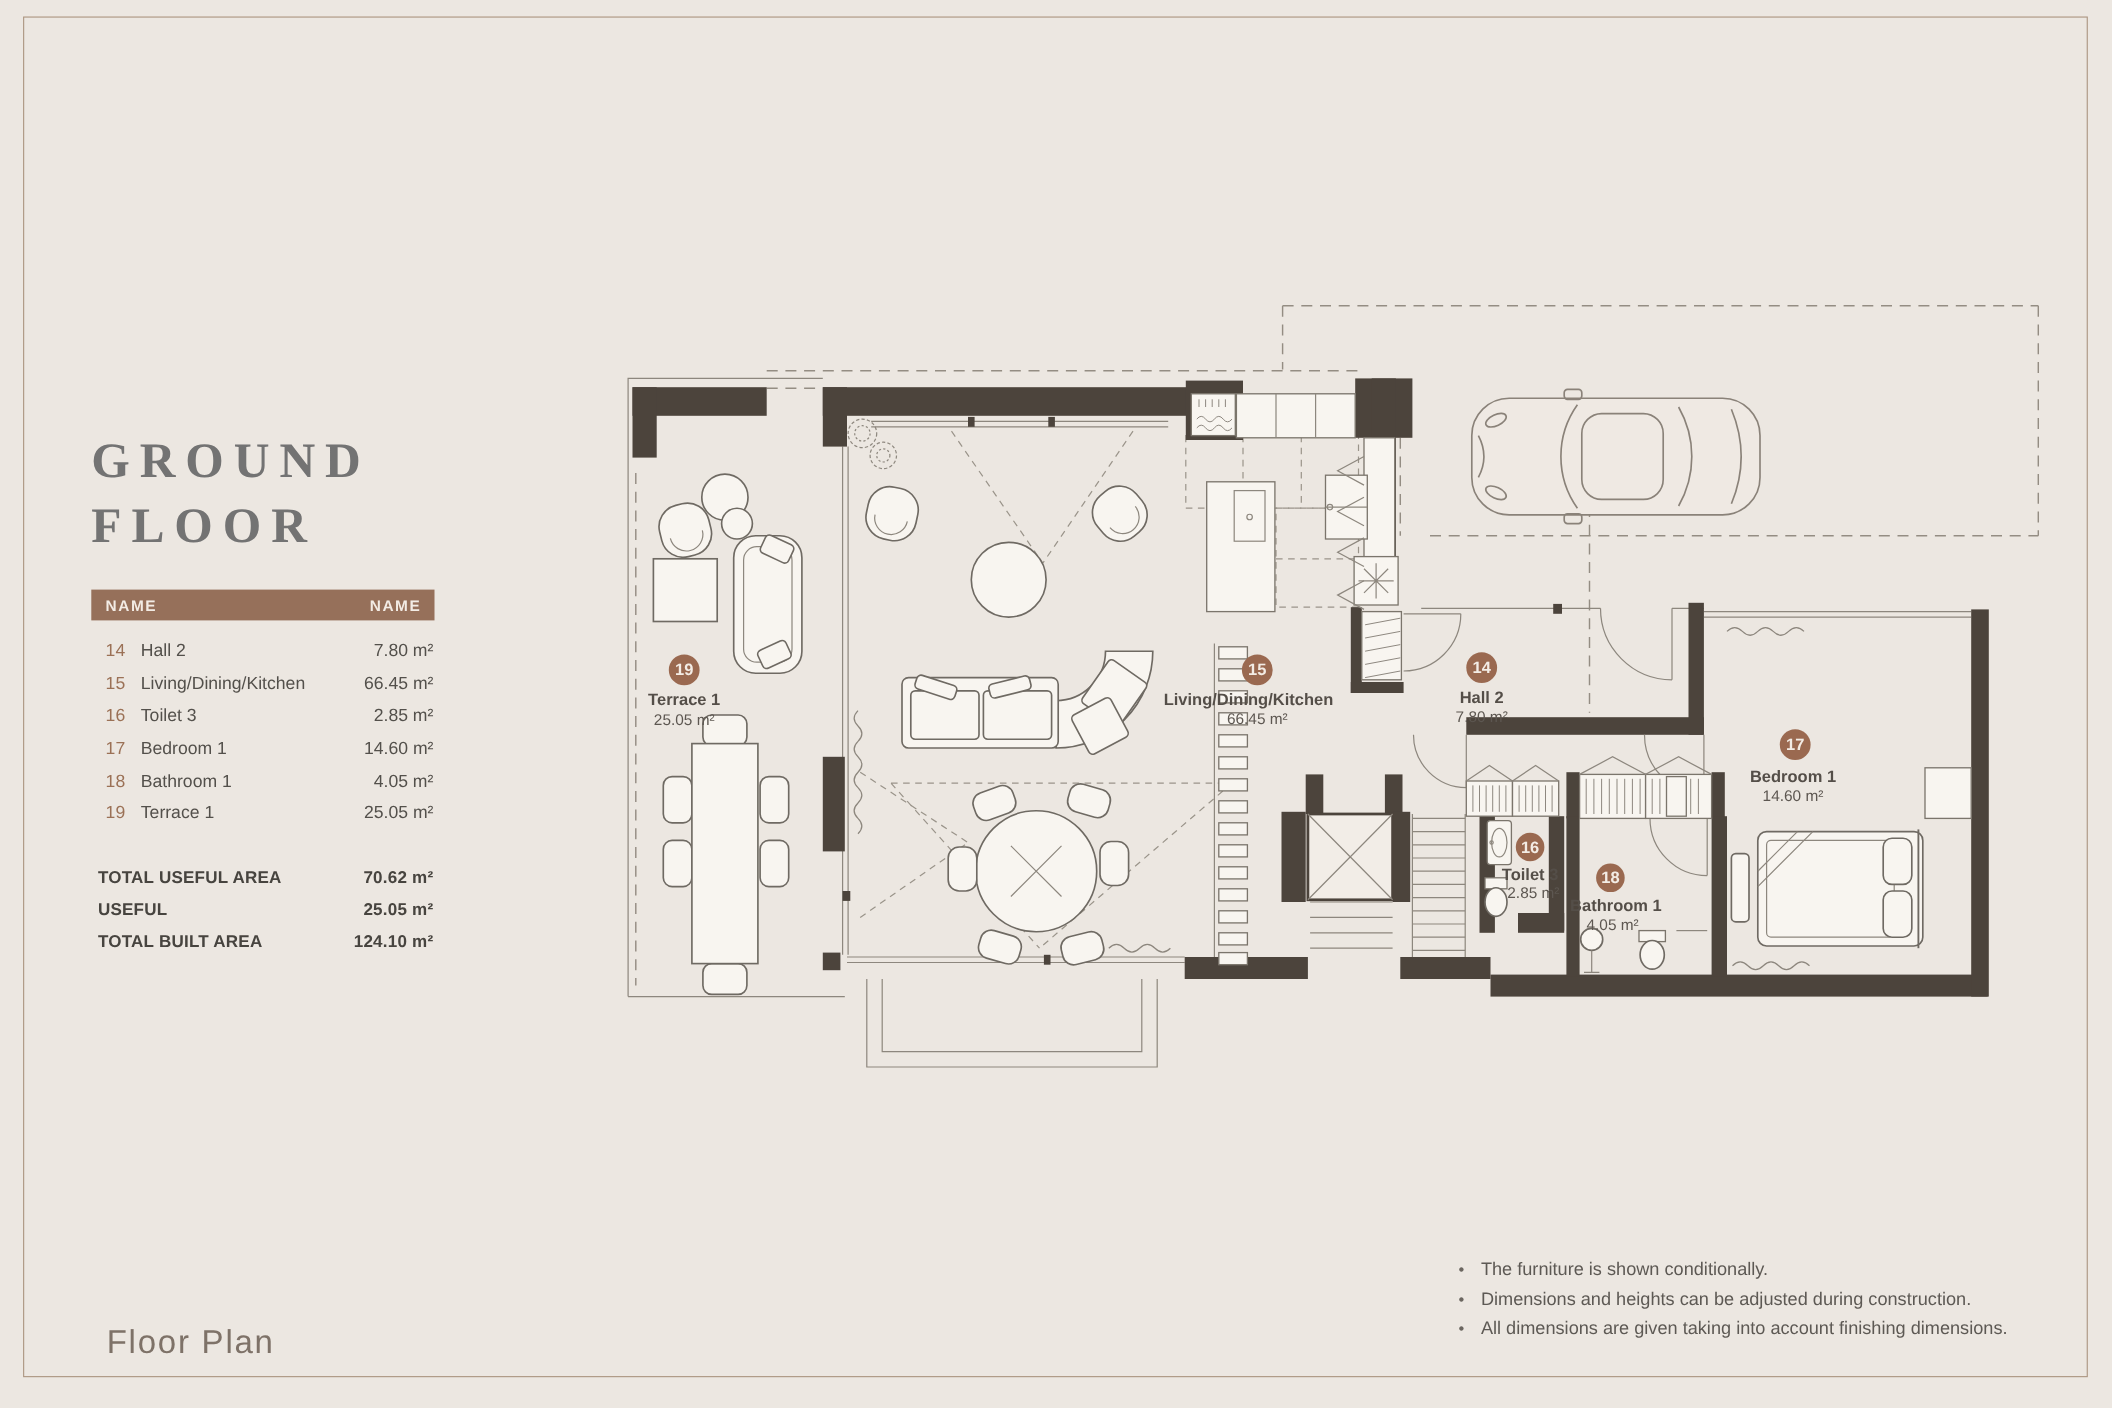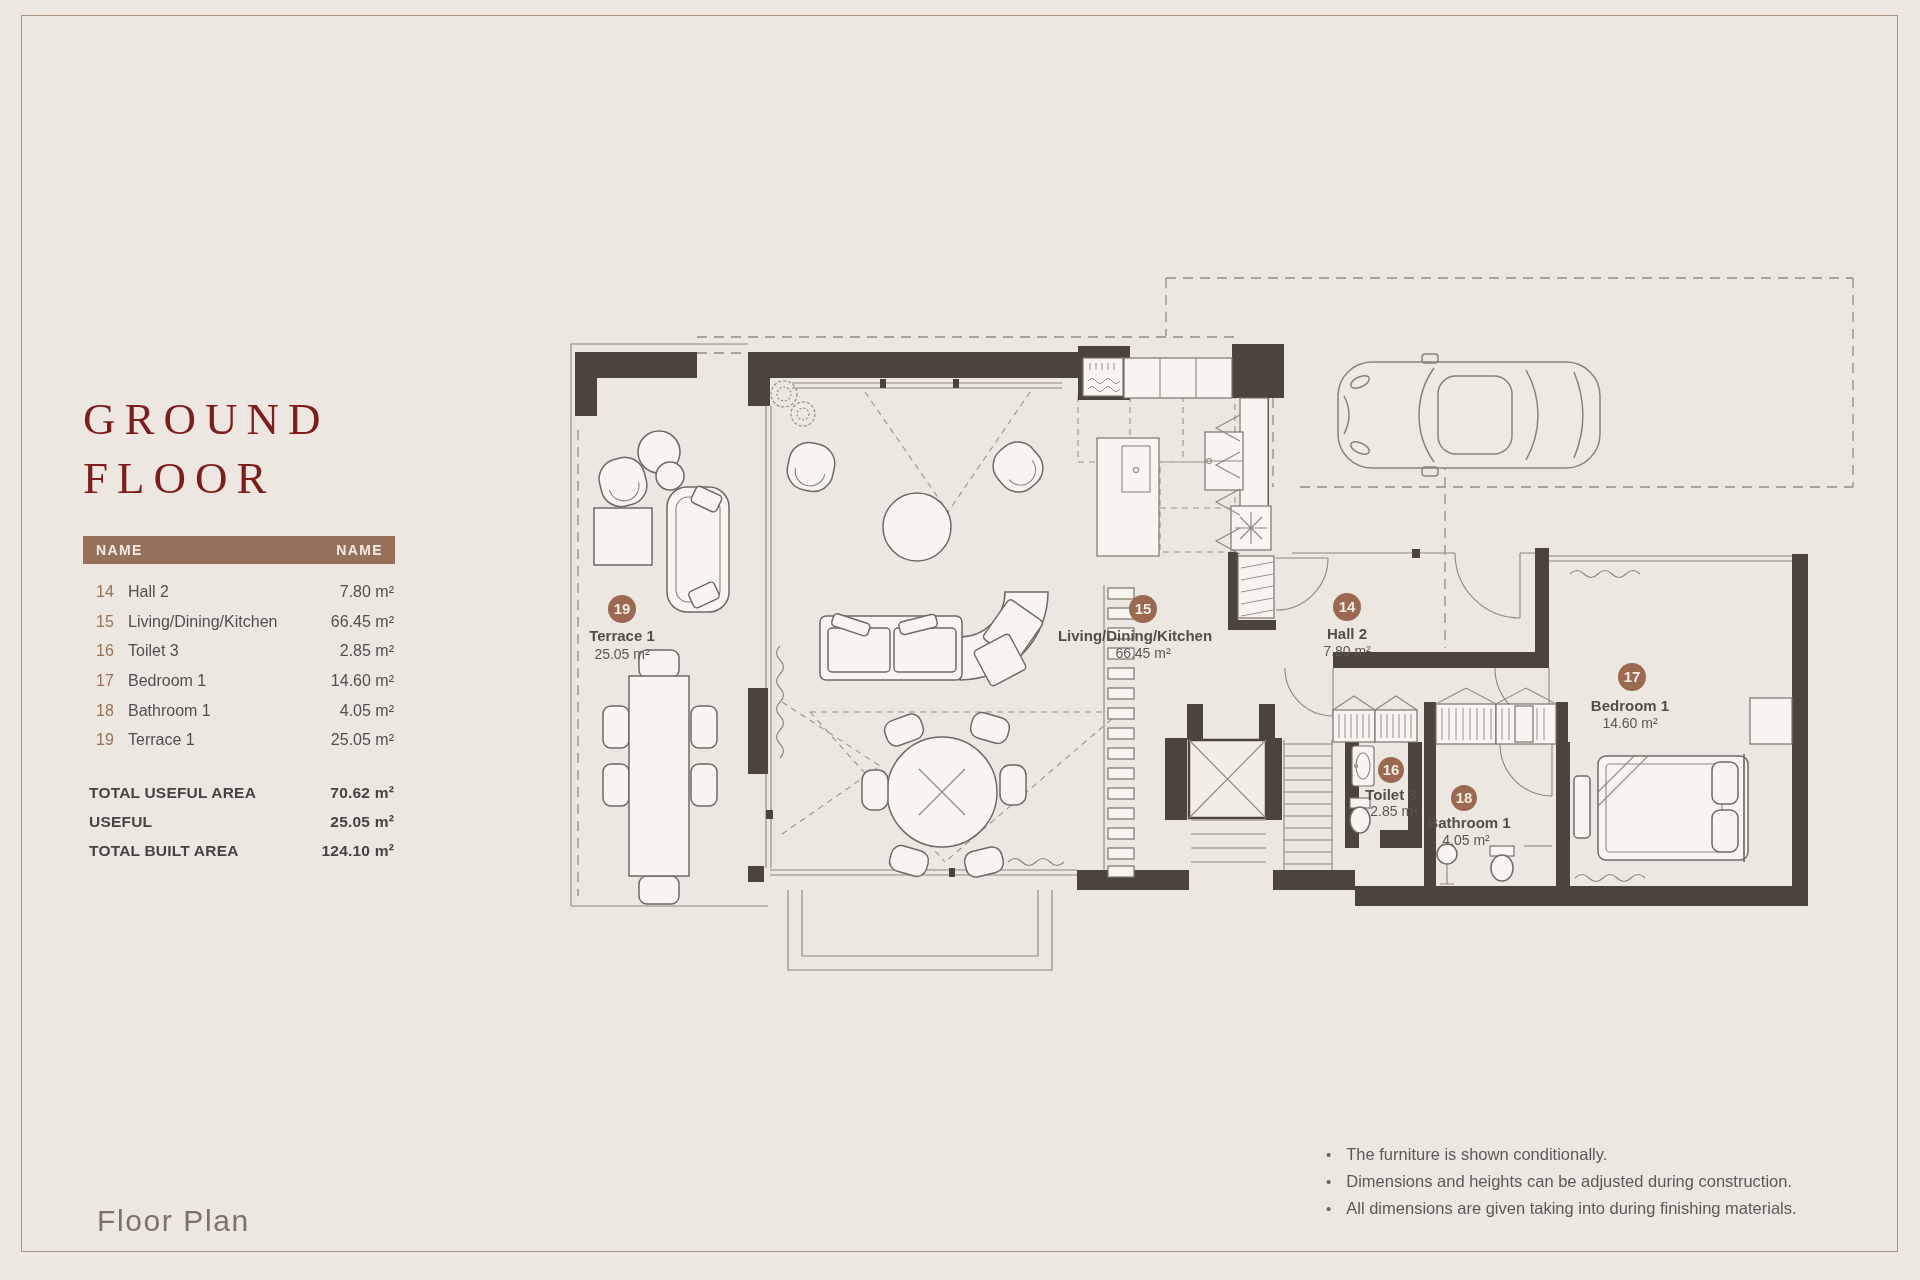--- a/index.html
+++ b/index.html
@@ -1,27 +1,27 @@
 <!DOCTYPE html>
 <html><head>
 <meta charset="utf-8">
 <style>
   html,body{margin:0;padding:0}
   body{width:1920px;height:1280px;background:#ece7e1;font-family:"Liberation Sans",sans-serif;position:relative;overflow:hidden}
   .frame{position:absolute;left:21px;top:15px;width:1877px;height:1237px;border:1px solid #ab947f;box-sizing:border-box}
   
   .left-panel{position:absolute;left:83px;top:390px;width:312px}
-  .title{font-family:"Liberation Serif","DejaVu Serif",serif;font-weight:400;font-size:45px;line-height:59px;letter-spacing:9px;color:#7f1d1d}
+  .title{font-family:"Liberation Serif","DejaVu Serif",serif;font-weight:700;font-size:45px;line-height:59px;letter-spacing:9px;color:#737373}
   .thead{margin-top:28px;background:#96705a;color:#f3ece5;display:flex;justify-content:space-between;align-items:center;height:28px;padding:0 12px 0 13px;font-size:14px;font-weight:700;letter-spacing:1.4px}
   .rows{margin-top:13px}
   .row{display:flex;align-items:center;height:29.7px;font-size:16px;color:#53504b;padding:0 1px 0 13px}
   .row .num{width:32px;color:#9b7156}
   .row .nm{flex:1}
   .totals{margin-top:29px}
-  .trow{display:flex;height:29px;font-size:15.5px;font-weight:700;color:#47443f;letter-spacing:.2px;padding:0 1px 0 6px}
+  .trow{display:flex;align-items:center;height:29px;font-size:15.5px;font-weight:700;color:#47443f;letter-spacing:.2px;padding:0 1px 0 6px}
   .trow .lbl{flex:1}
   .floorplan-caption{position:absolute;left:97px;top:1204px;font-size:30px;color:#7e7268;letter-spacing:1.6px}
   
   .notes{position:absolute;left:1326px;top:1141px;width:556px}
   .note{display:flex;gap:15px;line-height:27px;font-size:16.5px;color:#5d5954}
   .note .b{color:#6b6660;font-size:15px}
   
   .plan-svg{position:absolute;left:560px;top:270px}
   .wall{fill:#4c443c;stroke:none}
   .ln{fill:none;stroke:#6f6a63;stroke-width:1.7}
@@ -104,21 +104,21 @@
   <div class="note">
       <span class="b">•</span>
       <span>The furniture is shown conditionally.</span>
     </div>
   <div class="note">
       <span class="b">•</span>
       <span>Dimensions and heights can be adjusted during construction.</span>
     </div>
   <div class="note">
       <span class="b">•</span>
-      <span>All dimensions are given taking into during finishing materials.</span>
+      <span>All dimensions are given taking into account finishing dimensions.</span>
     </div>
 </div>
 
 <svg class="plan-svg" width="1330" height="740" viewBox="560 270 1330 740">
 
   <g>
     <path class="dash" d="M697,353 H746"></path>
     <path class="dash" d="M697,337 H1238"></path>
     <path class="dash" d="M1166,278 H1853 M1166,278 V336 M1853,278 V487 M1300,487 H1853"></path>
     <path class="dash" d="M1273,347 V487"></path>

